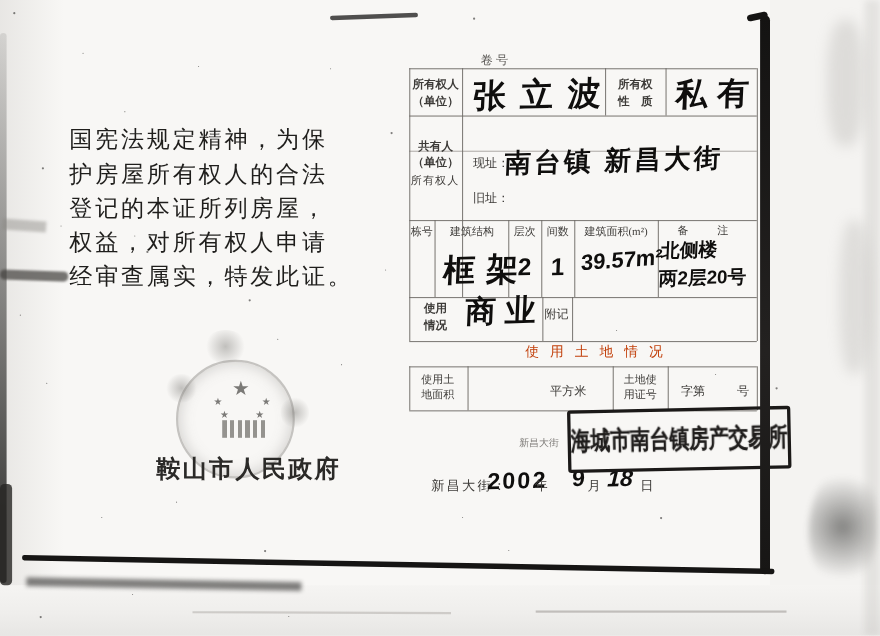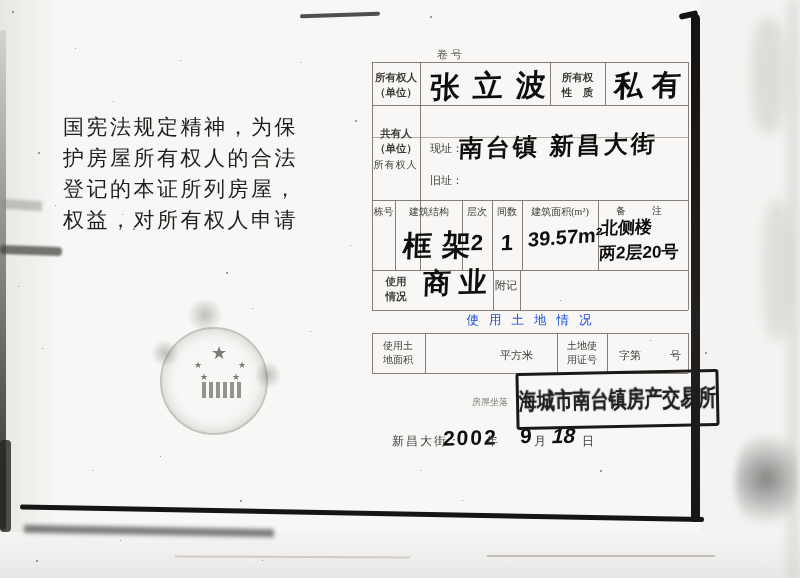--- a/index.html
+++ b/index.html
@@ -79,35 +79,37 @@
 
   <div class="abs left-strip"></div>
   <div class="abs right-zone"></div>
   <div class="abs bottom-strip"></div>
 
   <div class="abs para">
     <div class="ln">国宪法规定精神，为保</div>
     <div class="ln">护房屋所有权人的合法</div>
     <div class="ln">登记的本证所列房屋，</div>
     <div class="ln">权益，对所有权人申请</div>
+    <div class="ln">经审查属实，特发此证。</div>
   </div>
 
   <div class="abs seal-circle"></div>
   <div class="abs seal-emblem">
     <span class="seal-star-big">★</span>
     <span class="seal-star" style="left:2px;top:12px;">★</span>
     <span class="seal-star" style="left:46px;top:12px;">★</span>
     <span class="seal-star" style="left:8px;top:24px;">★</span>
     <span class="seal-star" style="left:40px;top:24px;">★</span>
     <span class="seal-gate"></span>
   </div>
   <div class="abs seal-blotch" style="left:150px;top:340px;width:30px;height:26px;"></div>
   <div class="abs seal-blotch" style="left:255px;top:360px;width:26px;height:30px;"></div>
   <div class="abs seal-blotch" style="left:185px;top:300px;width:40px;height:30px;"></div>
 
+  <div class="abs issuer">鞍山市人民政府</div>
 
   <div class="abs vol">卷号</div>
 
   <div class="abs hl" style="left:372px;top:62px;width:316px;"></div>
   <div class="abs hl" style="left:372px;top:105px;width:316px;"></div>
   <div class="abs hl faint" style="left:372px;top:137px;width:316px;"></div>
   <div class="abs hl" style="left:372px;top:200px;width:316px;"></div>
   <div class="abs hl" style="left:372px;top:270px;width:316px;"></div>
   <div class="abs hl" style="left:372px;top:310px;width:316px;"></div>
   <div class="abs vl" style="left:372px;top:62px;height:248px;"></div>
@@ -158,21 +160,21 @@
   <div class="abs hw" style="left:601px;top:216px;font-size:17px;">北侧楼</div>
   <div class="abs hw" style="left:599px;top:241px;font-size:17px;">两2层20号</div>
 
   <div class="abs lbl" style="left:373px;top:274px;width:46px;">
     <div>使用</div>
     <div>情况</div>
   </div>
   <div class="abs hw" style="left:423px;top:264px;font-size:28px;letter-spacing:8px;">商业</div>
   <div class="abs small" style="left:495px;top:278px;">附记</div>
 
-  <div class="abs" style="left:376px;top:312px;width:316px;text-align:center;font-size:12.5px;letter-spacing:10px;color:#1d4ed8;">使用土地情况</div>
+  <div class="abs" style="left:387px;top:312px;width:316px;text-align:center;font-size:12.5px;letter-spacing:10px;color:#c2410c;">使用土地情况</div>
 
   <div class="abs hl" style="left:372px;top:333px;width:316px;"></div>
   <div class="abs hl" style="left:372px;top:373px;width:316px;"></div>
   <div class="abs vl" style="left:372px;top:333px;height:40px;"></div>
   <div class="abs vl" style="left:688px;top:333px;height:40px;"></div>
   <div class="abs vl" style="left:425px;top:333px;height:40px;"></div>
   <div class="abs vl" style="left:557px;top:333px;height:40px;"></div>
   <div class="abs vl" style="left:607px;top:333px;height:40px;"></div>
 
   <div class="abs lbl-s" style="left:373px;top:339px;width:50px;">
@@ -180,21 +182,21 @@
     <div>地面积</div>
   </div>
   <div class="abs small" style="left:500px;top:348px;">平方米</div>
   <div class="abs lbl-s" style="left:558px;top:339px;width:48px;">
     <div>土地使</div>
     <div>用证号</div>
   </div>
   <div class="abs small" style="left:619px;top:348px;">字第</div>
   <div class="abs small" style="left:670px;top:348px;">号</div>
 
-  <div class="abs" style="left:472px;top:396px;font-size:9px;color:#55524e;opacity:.75;z-index:5;">房屋坐落</div>
+  <div class="abs" style="left:472px;top:396px;font-size:9px;color:#55524e;opacity:.75;z-index:5;">新昌大街</div>
   <div class="abs stamp">
     <span>海城市南台镇房产交易所</span>
   </div>
 
   <div class="abs" style="left:392px;top:433px;font-size:12px;letter-spacing:2px;color:#3d3b38;">新昌大街：</div>
   <div class="abs hw" style="left:443px;top:426px;font-size:21px;letter-spacing:2px;">2002</div>
   <div class="abs" style="left:486px;top:433px;font-size:12px;color:#3d3b38;">年</div>
   <div class="abs hw" style="left:520px;top:424px;font-size:21px;">9</div>
   <div class="abs" style="left:534px;top:433px;font-size:12px;color:#3d3b38;"></div>
   <div class="abs" style="left:534px;top:433px;font-size:12px;color:#3d3b38;">月</div>

